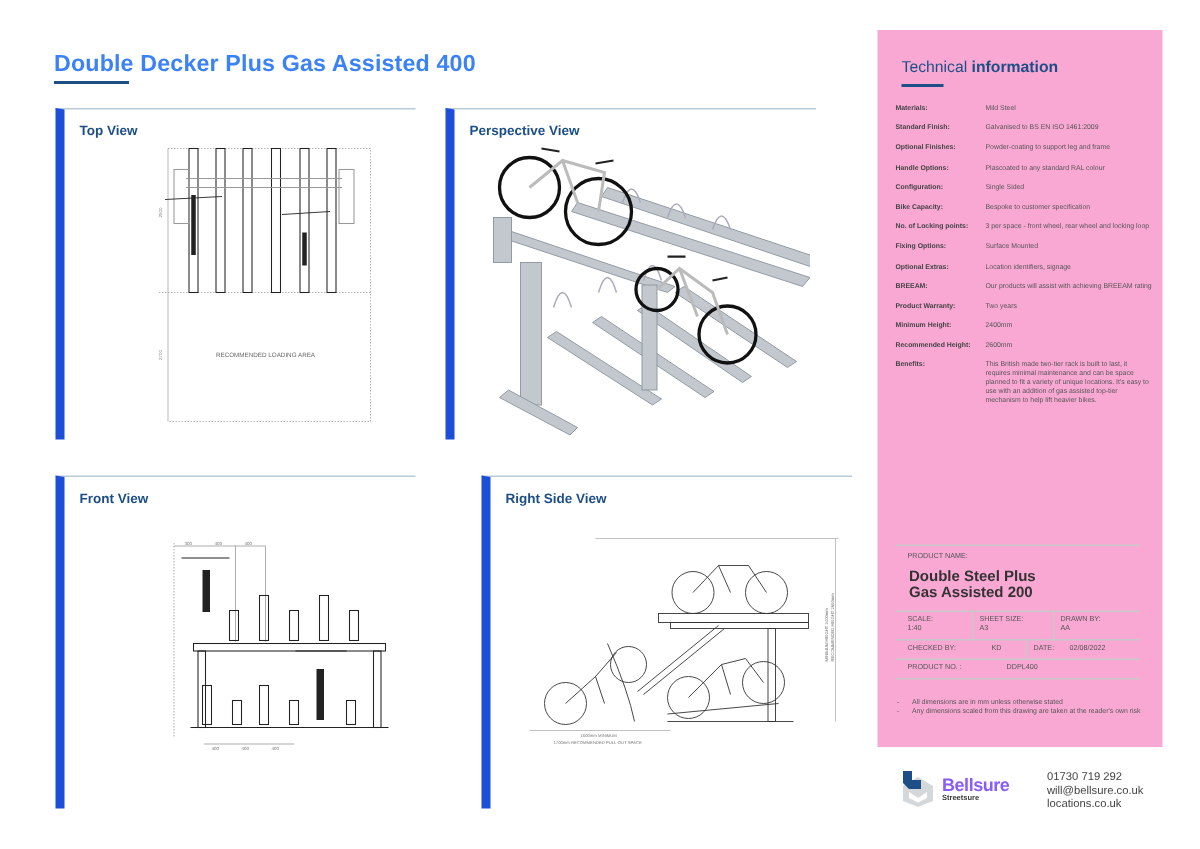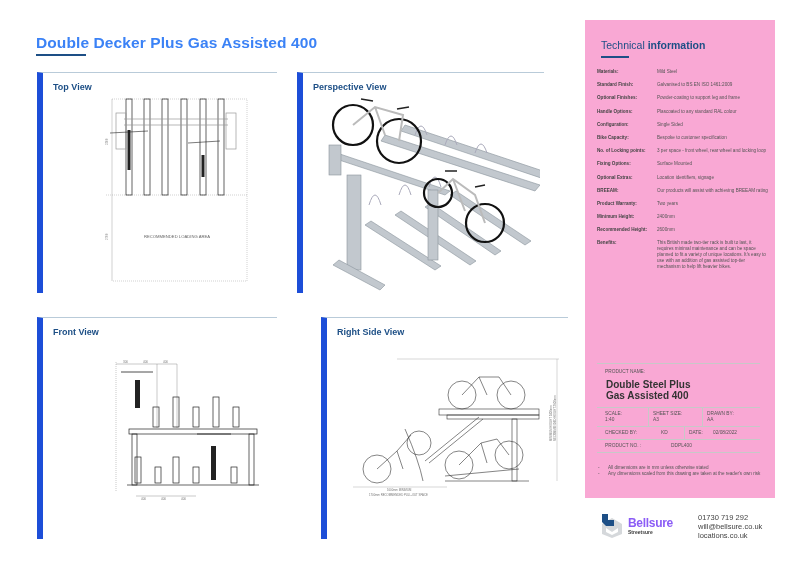--- a/index.html
+++ b/index.html
@@ -262,21 +262,21 @@
         <div class="spec-value">This British made two-tier rack is built to last, it requires minimal maintenance and can be space planned to fit a variety of unique locations. It's easy to use with an addition of gas assisted top-tier mechanism to help lift heavier bikes.</div>
       </div>
   </div>
 </div>
 
 <div class="titleblock">
   <div class="tb-line"></div>
   <div class="tb-small" style="padding:5px 0 0 8px">PRODUCT NAME:</div>
   <div style="padding:5px 0 6px 9px">
     <div class="tb-name">Double Steel Plus</div>
-    <div class="tb-name">Gas Assisted 400</div>
+    <div class="tb-name">Gas Assisted 200</div>
   </div>
   <div class="tb-line"></div>
   <div class="tb-grid">
     <div class="tb-cell" style="width:52px;padding-left:8px;border-right:1px solid #c8c8c8">
       <div>SCALE:</div>
       <div>1:40</div>
     </div>
     <div class="tb-cell" style="width:54px;border-right:1px solid #c8c8c8">
       <div>SHEET SIZE:</div>
       <div>A3</div>

